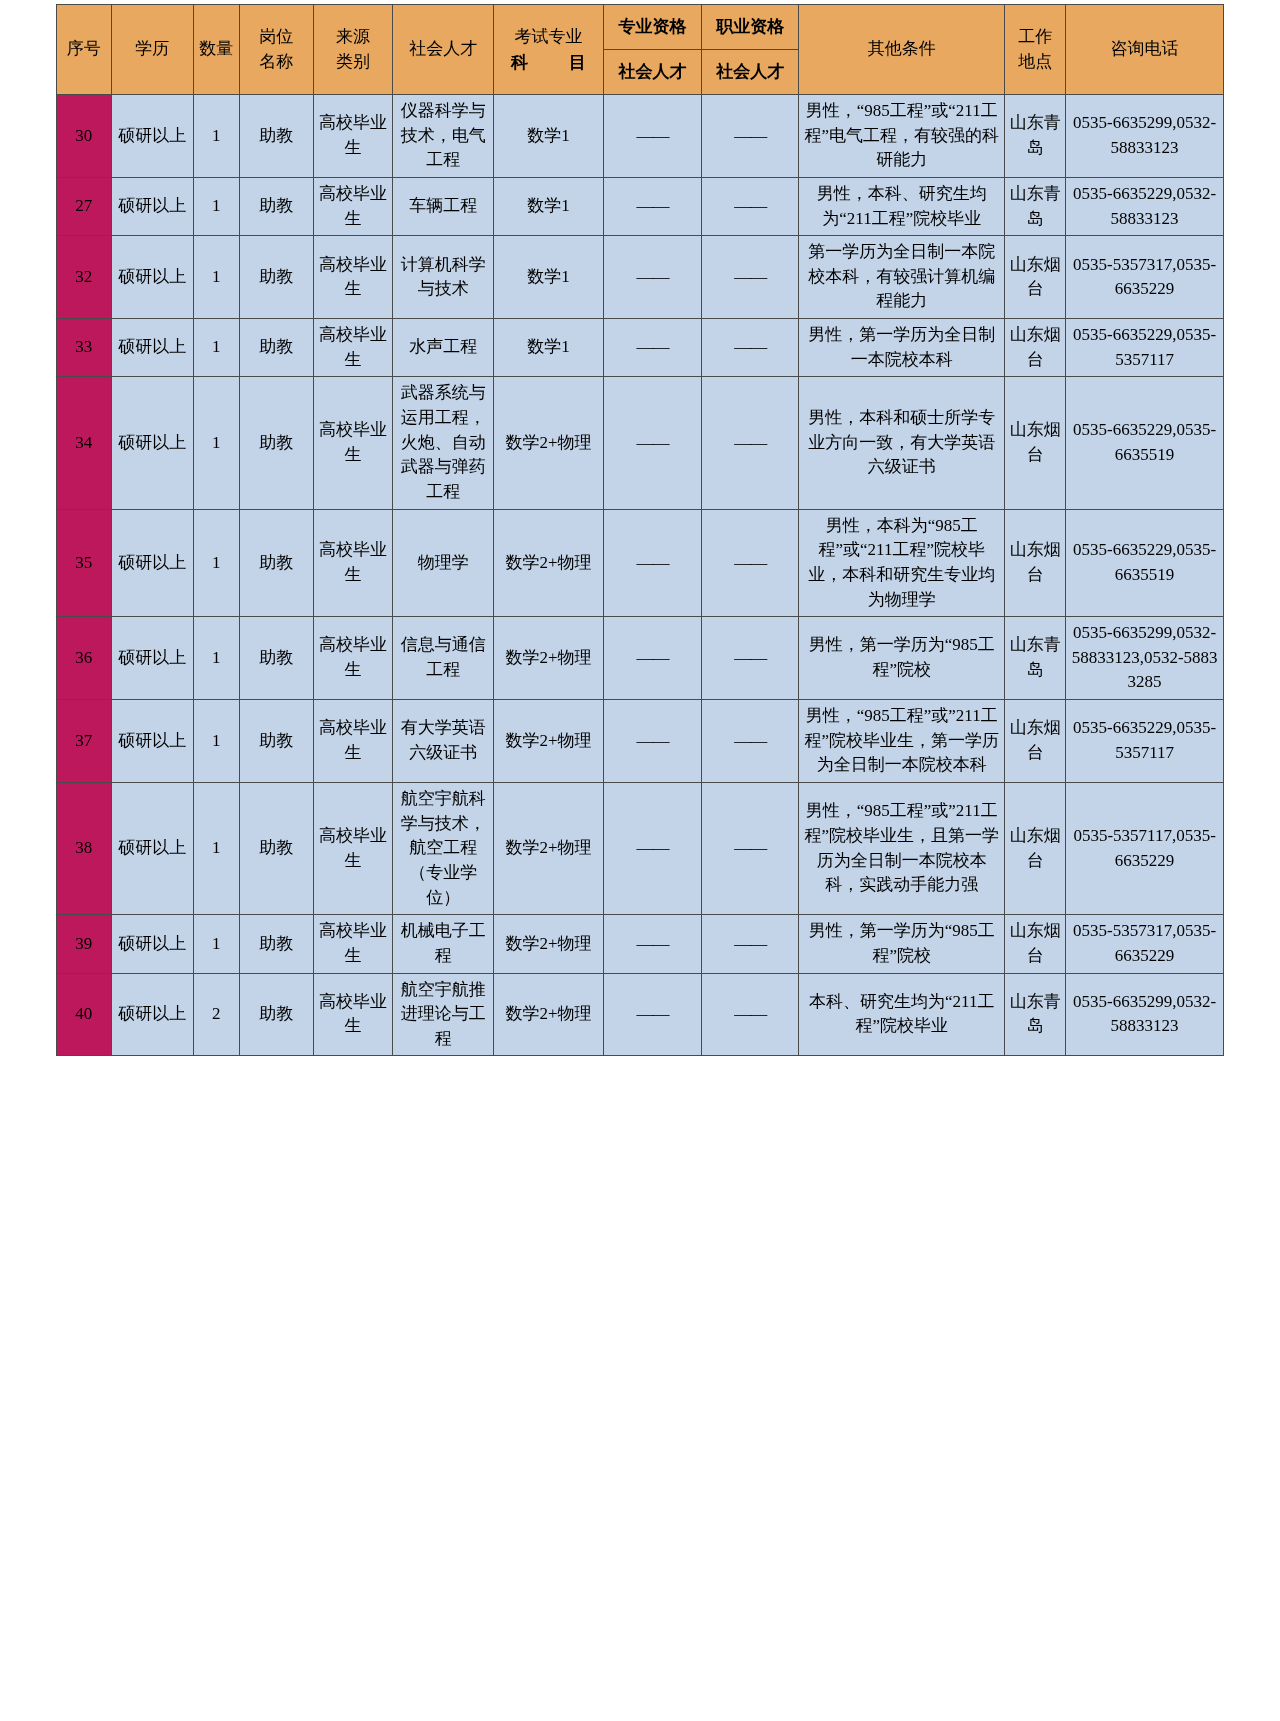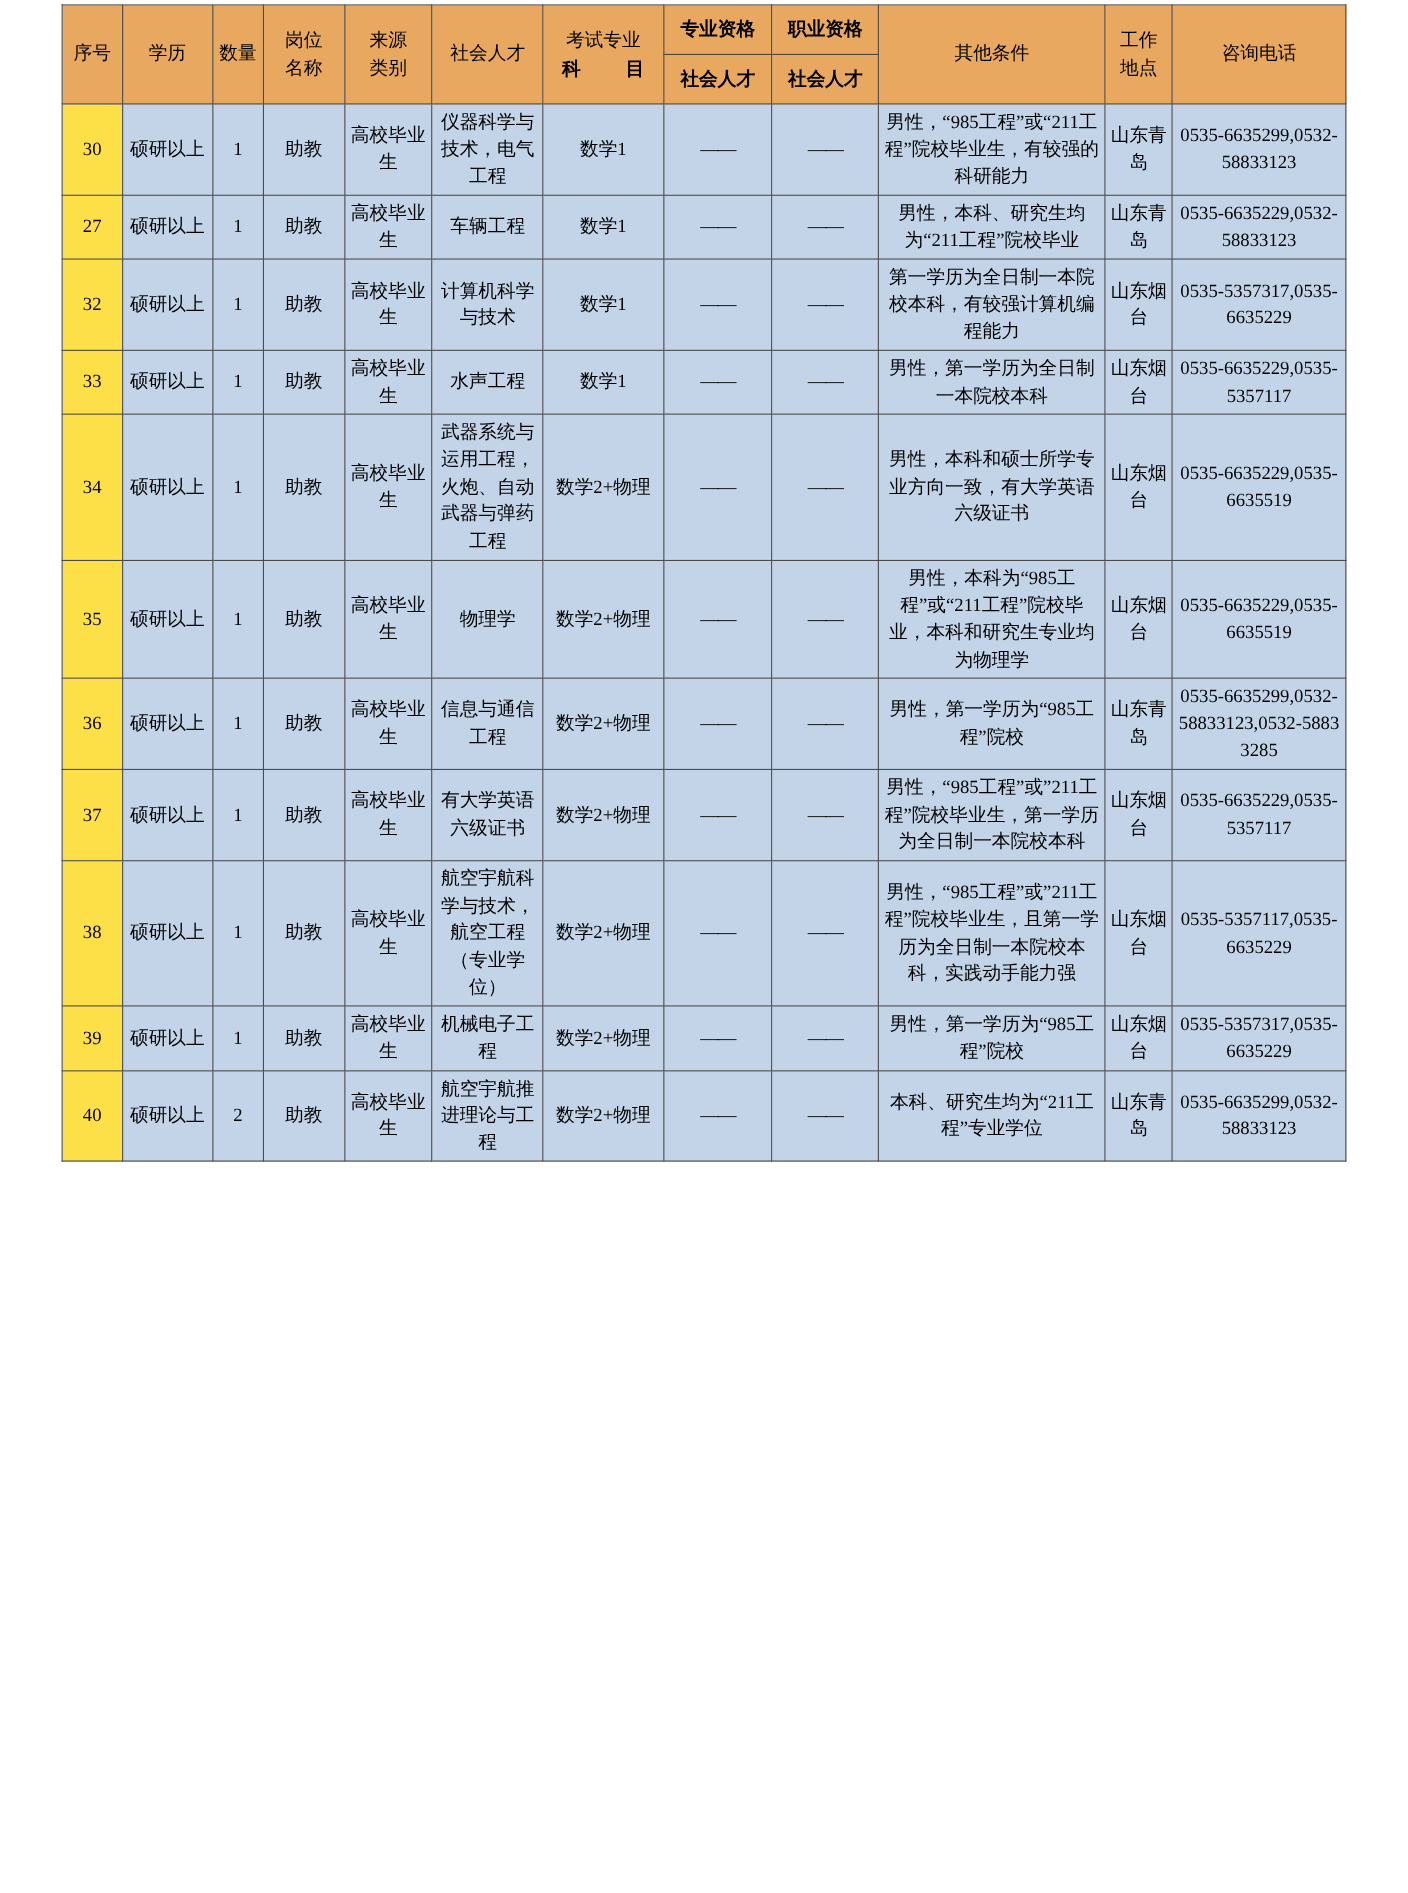--- a/index.html
+++ b/index.html
@@ -61,21 +61,21 @@
     display: inline-block;
     letter-spacing: 12px;
     padding-left: 12px;
     font-weight: bold;
   }
   
   table.jobs tbody td {
     background: #c3d4e8;
   }
   table.jobs tbody td.seq {
-    background: #fde047;
+    background: #be185d;
   }
   .dash {
     letter-spacing: -1px;
   }
 </style>
 </head>
 <body>
 
 <div class="sheet">
   <table class="jobs">
@@ -131,21 +131,21 @@
         <tr>
           <td class="seq">30</td>
           <td>硕研以上</td>
           <td>1</td>
           <td>助教</td>
           <td>高校毕业生</td>
           <td>仪器科学与技术，电气工程</td>
           <td>数学1</td>
           <td class="dash">——</td>
           <td class="dash">——</td>
-          <td>男性，“985工程”或“211工程”院校毕业生，有较强的科研能力</td>
+          <td>男性，“985工程”或“211工程”电气工程，有较强的科研能力</td>
           <td>山东青岛</td>
           <td>0535-6635299,0532-58833123</td>
         </tr>
         <tr>
           <td class="seq">27</td>
           <td>硕研以上</td>
           <td>1</td>
           <td>助教</td>
           <td>高校毕业生</td>
           <td>车辆工程</td>
@@ -271,19 +271,19 @@
         <tr>
           <td class="seq">40</td>
           <td>硕研以上</td>
           <td>2</td>
           <td>助教</td>
           <td>高校毕业生</td>
           <td>航空宇航推进理论与工程</td>
           <td>数学2+物理</td>
           <td class="dash">——</td>
           <td class="dash">——</td>
-          <td>本科、研究生均为“211工程”专业学位</td>
+          <td>本科、研究生均为“211工程”院校毕业</td>
           <td>山东青岛</td>
           <td>0535-6635299,0532-58833123</td>
         </tr>
       </tbody>
   </table>
 </div>
 
 </body></html>

